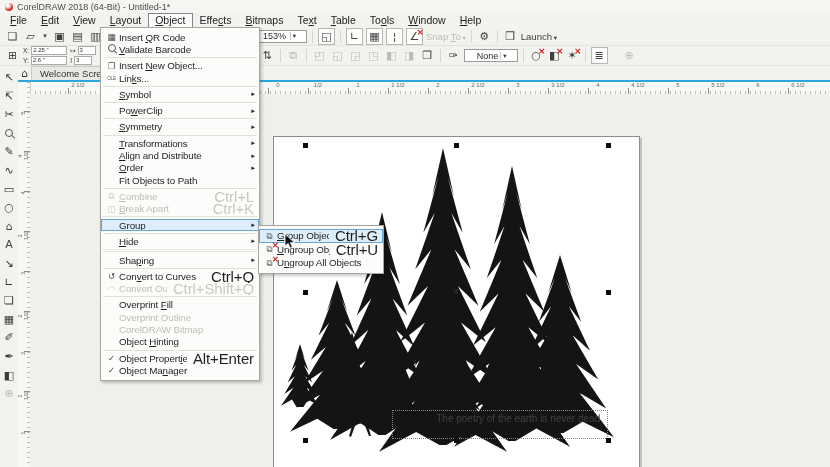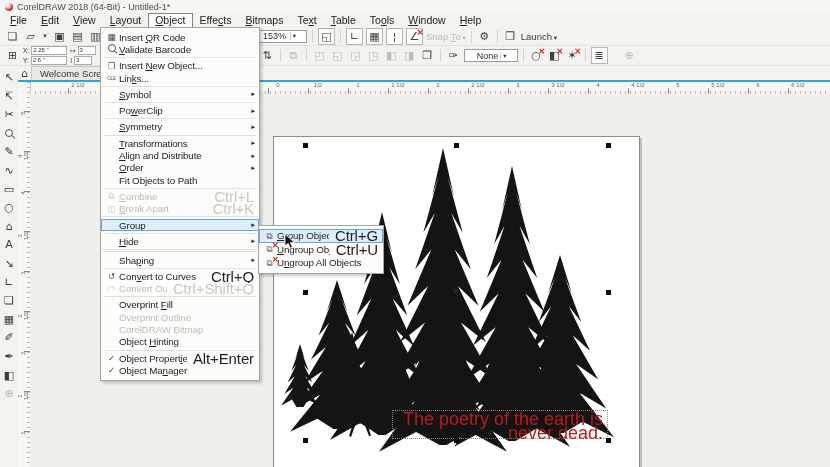--- a/index.html
+++ b/index.html
@@ -64,21 +64,21 @@
            align-items:center;padding-top:3px;background:#f2f3ee}
   .tool{width:16px;height:18.6px;font-size:11px;line-height:17px;text-align:center;color:#3b3b3b;
         font-family:"DejaVu Sans",sans-serif;flex:0 0 auto}
   .tool.dis{color:#b9b9b4}
   
   .canvas{position:absolute;left:30px;top:94px;width:800px;height:373px;background:#efefec}
   .page{position:absolute;left:243px;top:42px;width:365px;height:331px;background:#fff;
         border:1px solid #8d8d88;box-shadow:2px 2px 0 #c3c3be}
   #art{position:absolute;left:0;top:0;width:830px;height:467px;pointer-events:none;z-index:5}
   .quote{position:absolute;left:392px;top:410px;width:216px;height:29px;border:1px dotted #858585;
-         z-index:6;font-size:18px;line-height:14px;text-align:right;padding:1px 4px 0 0;color:#b91c1c;box-sizing:border-box}
+         z-index:6;font-size:10px;line-height:14px;text-align:right;padding:1px 4px 0 0;color:#404040;box-sizing:border-box}
   .handle{position:absolute;width:5px;height:5px;background:#0c0c0c;z-index:7}
   .centermark{position:absolute;left:452px;top:286px;z-index:7;font-size:9px;color:#3a3a3a;font-family:"DejaVu Sans",sans-serif}
   
   .menu{position:absolute;background:#fcfcfb;border:1px solid #a6a6a1;box-shadow:2px 2px 3px rgba(0,0,0,.22);
         z-index:50;padding:3px 0;box-sizing:border-box}
   #objmenu{left:100px;top:27px;width:160px}
   #submenu{left:258px;top:225px;width:126px;z-index:51}
   .mi{display:flex;align-items:center;height:12.3px;font-size:9.8px;letter-spacing:-.12px;color:#1f1f1f;
       padding:0 3px 0 3px;overflow:hidden;white-space:nowrap}
   #submenu .mi{height:13.5px}

